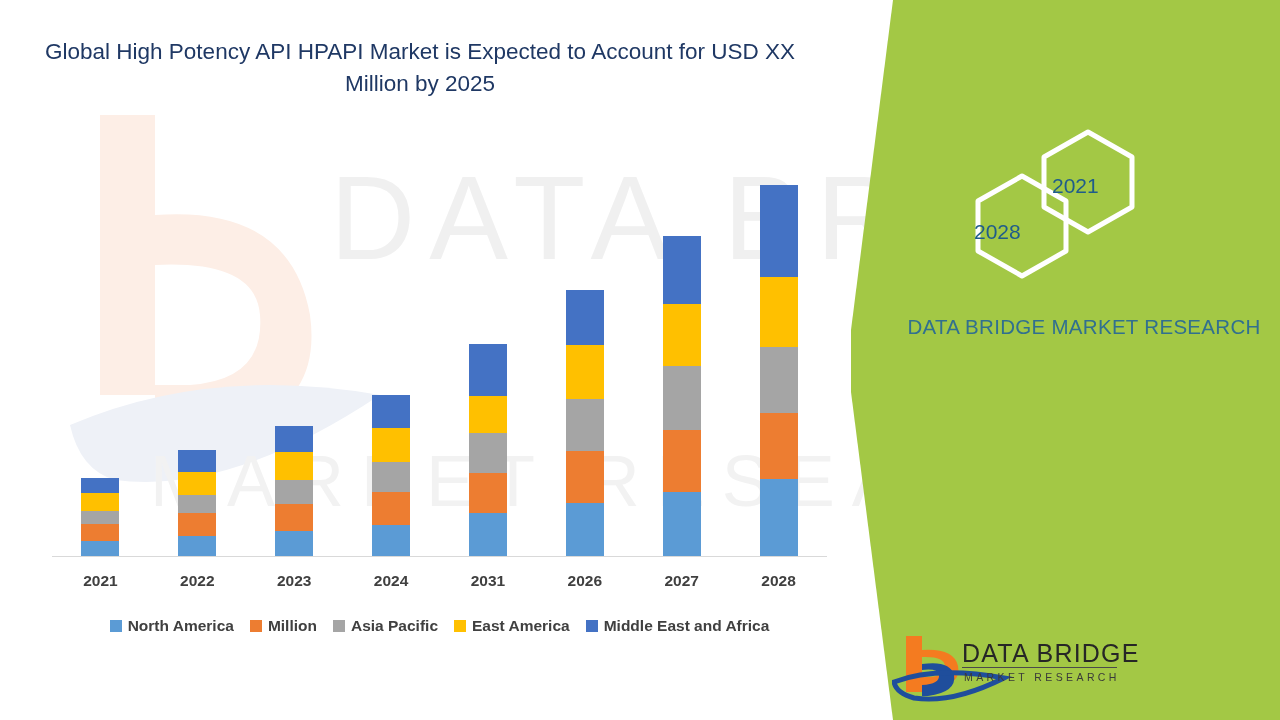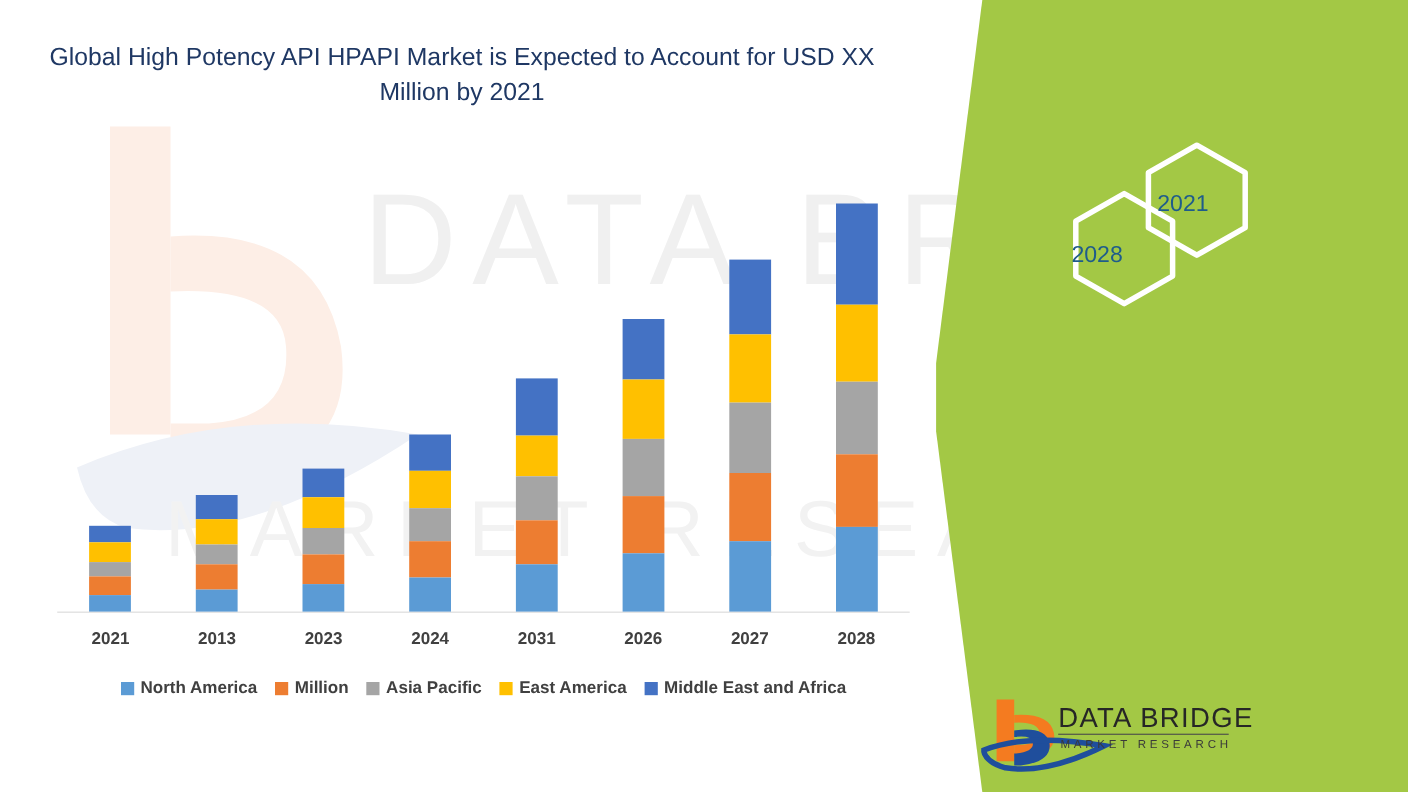--- a/index.html
+++ b/index.html
@@ -124,21 +124,21 @@
   <div id="watermark">
     <svg id="wm-b" viewBox="0 0 330 430">
       <path d="M40 20 L95 20 L95 300 L40 300 Z" fill="#fdeee6"></path>
       <path d="M95 120 Q230 110 250 220 Q265 330 130 340 L95 340 L95 290 L130 290 Q205 285 200 220 Q196 165 95 170 Z" fill="#fdeee6"></path>
       <path d="M10 330 Q150 270 320 300 Q170 400 55 385 Q20 375 10 330 Z" fill="#eef1f7"></path>
     </svg>
     <div id="wm-data">DATA BRIDGE</div>
     <div id="wm-market">MARKET RESEARCH</div>
   </div>
 
-  <div id="chart-title">Global High Potency API HPAPI Market is Expected to Account for USD XX Million by 2021</div>
+  <div id="chart-title">Global High Potency API HPAPI Market is Expected to Account for USD XX Million by 2025</div>
 
   <div id="plot">
     <div id="axis-line"></div>
   <div class="bar-group" style="left: 29.4375px;">
         <div class="seg" style="height: 15px; background: rgb(91, 155, 213);"></div>
         <div class="seg" style="height: 17px; background: rgb(237, 125, 49);"></div>
         <div class="seg" style="height: 13px; background: rgb(165, 165, 165);"></div>
         <div class="seg" style="height: 18px; background: rgb(255, 192, 0);"></div>
         <div class="seg" style="height: 15px; background: rgb(68, 114, 196);"></div>
       </div>
@@ -188,21 +188,21 @@
         <div class="seg" style="height: 77px; background: rgb(91, 155, 213);"></div>
         <div class="seg" style="height: 66px; background: rgb(237, 125, 49);"></div>
         <div class="seg" style="height: 66px; background: rgb(165, 165, 165);"></div>
         <div class="seg" style="height: 70px; background: rgb(255, 192, 0);"></div>
         <div class="seg" style="height: 92px; background: rgb(68, 114, 196);"></div>
       </div>
     </div>
 
   <div id="xaxis">
       <div class="xtick" style="left: 8.4375px;">2021</div>
-      <div class="xtick" style="left: 105.312px;">2013</div>
+      <div class="xtick" style="left: 105.312px;">2022</div>
       <div class="xtick" style="left: 202.188px;">2023</div>
       <div class="xtick" style="left: 299.062px;">2024</div>
       <div class="xtick" style="left: 395.938px;">2031</div>
       <div class="xtick" style="left: 492.812px;">2026</div>
       <div class="xtick" style="left: 589.688px;">2027</div>
       <div class="xtick" style="left: 686.562px;">2028</div>
     </div>
 
   <div id="legend">
       <div class="legend-item">
@@ -234,20 +234,21 @@
 
 <div id="green-content">
 
   <svg id="hexes" viewBox="0 0 260 155">
     <polygon points="128,4 172,29 172,79 128,104 84,79 84,29" fill="none" stroke="#ffffff" stroke-width="5" stroke-linejoin="round"></polygon>
     <polygon points="62,48 106,73 106,123 62,148 18,123 18,73" fill="none" stroke="#ffffff" stroke-width="5" stroke-linejoin="round"></polygon>
   </svg>
   <div class="hex-label" id="hex-2021-label">2021</div>
   <div class="hex-label" id="hex-2028-label">2028</div>
 
+  <div id="brand-name">DATA BRIDGE MARKET RESEARCH</div>
 
   <div id="logo">
     <svg viewBox="0 0 240 78" style="position:absolute;left:0;top:0;width:240px;height:78px;">
       <path d="M14 6 L30 6 L30 62 L14 62 Z" fill="#F47B20"></path>
       <path d="M30 20 Q62 18 66 36 Q70 56 38 58 L30 58 L30 47 L38 47 Q54 46 53 36 Q52 26 30 27 Z" fill="#F47B20"></path>
       <path d="M30 34 Q58 30 62 45 Q65 62 36 66 L30 66 L30 55 Q48 54 47 45 Q46 38 30 40 Z" fill="#1F4E9C"></path>
       <path d="M2 52 Q44 36 112 48 Q60 74 22 68 Q4 63 2 52 Z" fill="none" stroke="#1F4E9C" stroke-width="5"></path>
     </svg>
     <div id="logo-data-bridge">DATA BRIDGE</div>
     <div id="logo-rule"></div>

